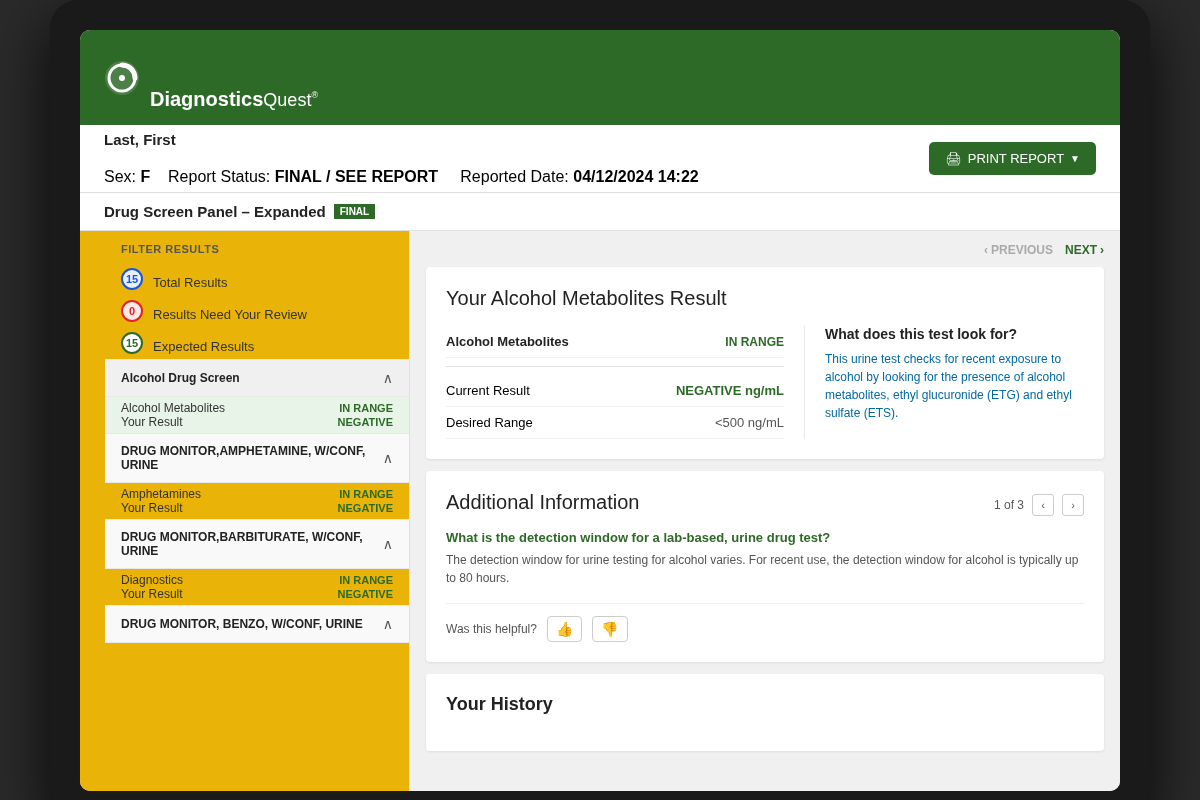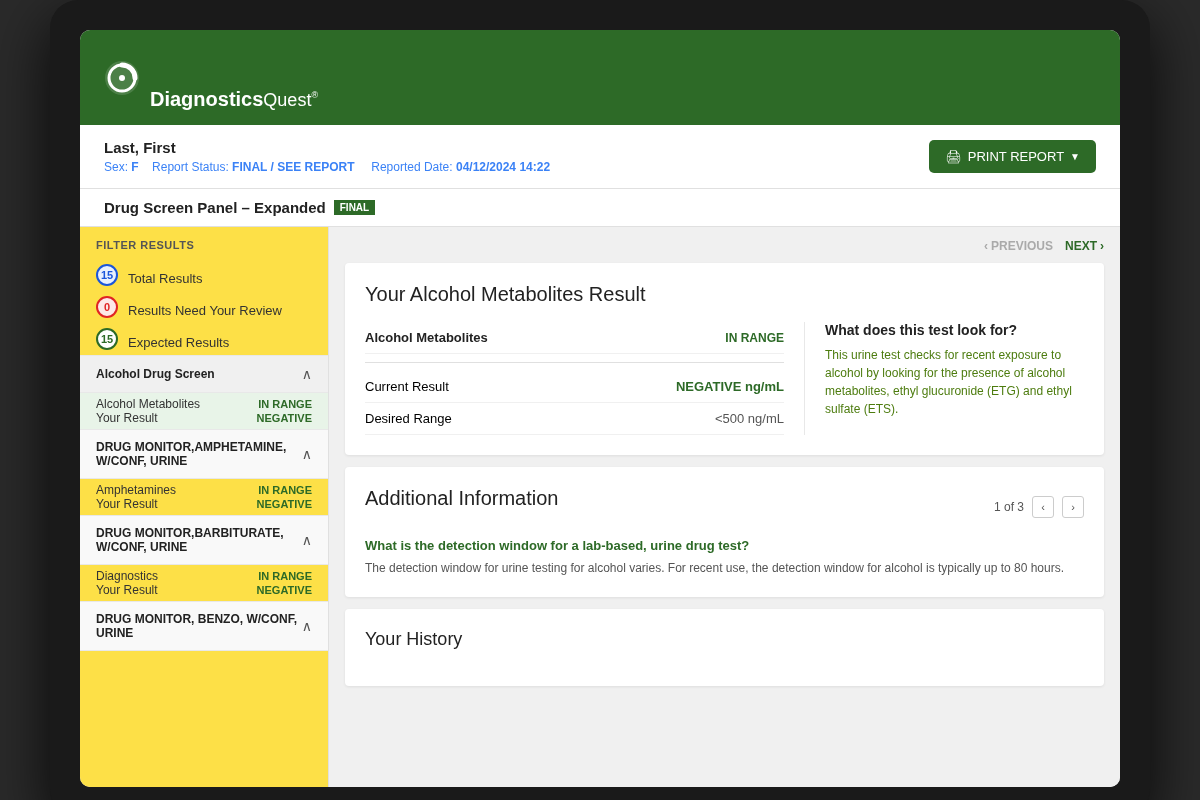--- a/index.html
+++ b/index.html
@@ -44,39 +44,40 @@
       font-size: 20px;
       font-weight: 400;
       margin-top: 44px;
     }
     .logo-text span {
       font-weight: 700;
     }
     
     .patient-bar {
       background: white;
-      padding: 14px 24px;
+      padding: 6px 24px;
       display: flex;
       align-items: center;
       justify-content: space-between;
       border-bottom: 1px solid #e0e0e0;
     }
     .patient-info {
       display: flex;
       flex-direction: column;
       gap: 4px;
     }
     .patient-name {
       font-size: 15px;
       font-weight: 700;
       color: #222;
     }
     .patient-meta {
-      font-size: 12px;
-      color: #3b82f6;
+      font-size: 16px;
+      color: #000000;
+      margin-top: 16px;
     }
     .patient-meta strong {
       font-weight: 700;
     }
     .print-btn {
       background: #2d6a27;
       color: white;
       border: none;
       padding: 9px 16px;
       border-radius: 5px;
@@ -109,25 +110,26 @@
       padding: 2px 6px;
       border-radius: 0;
     }
     
     .main-layout {
       display: flex;
       height: 560px;
     }
     
     .sidebar {
-      width: 249px;
-      background: #fde047;
+      width: 330px;
+      background: #eab308;
       border-right: 1px solid #e0e0e0;
       overflow-y: auto;
       flex-shrink: 0;
+      padding-left: 25px;
     }
     .filter-header {
       padding: 12px 16px 8px;
       font-size: 11px;
       font-weight: 700;
       color: #555;
       text-transform: uppercase;
       letter-spacing: 0.5px;
     }
     .filter-item {
@@ -248,37 +250,37 @@
       font-size: 12px;
     }
     .result-value-text { color: #2d6a27; font-weight: 600; font-size: 13px; }
     .range-value { color: #555; font-size: 13px; }
     .info-section {
       width: 280px;
       padding-left: 20px;
       border-left: 1px solid #e8e8e8;
     }
     .info-title { font-size: 14px; font-weight: 700; color: #222; margin-bottom: 8px; }
-    .info-text { font-size: 12px; color: #4d7c0f; line-height: 1.5; }
+    .info-text { font-size: 12px; color: #0369a1; line-height: 1.5; }
     
     .additional-card .card-header {
       display: flex;
       justify-content: space-between;
       align-items: center;
       margin-bottom: 12px;
     }
-    .additional-card .card-title { margin-bottom: 16px; }
+    .additional-card .card-title { margin-bottom: 4px; }
     .pagination { display: flex; align-items: center; gap: 8px; font-size: 12px; color: #555; }
     .page-btn { background: none; border: 1px solid #ccc; width: 22px; height: 22px; border-radius: 3px; cursor: pointer; display: flex; align-items: center; justify-content: center; font-size: 11px; color: #555; }
     .question-link { color: #2d6a27; font-weight: 600; font-size: 13px; margin-bottom: 6px; }
     .question-answer { font-size: 12px; color: #555; line-height: 1.5; }
     .helpful-bar { display: flex; align-items: center; gap: 10px; margin-top: 16px; padding-top: 12px; border-top: 1px solid #f0f0f0; font-size: 12px; color: #555; }
     .thumb-btn { background: none; border: 1px solid #ccc; border-radius: 4px; padding: 4px 8px; cursor: pointer; font-size: 14px; }
     
-    .history-card .card-title { font-size: 18px; font-weight: 400; color: #222; }
+    .history-card .card-title { font-size: 18px; font-weight: 700; color: #222; }
     .separator { border: none; border-top: 1px solid #e0e0e0; margin: 8px 0; }
   </style>
 </head>
 <body>
 
 <div class="device-frame">
   <div class="browser-content">
 
     <div class="header">
       <div class="logo-area">
@@ -433,20 +435,25 @@
           <div class="card-header">
             <div class="card-title">Additional Information</div>
             <div class="pagination">
               <span>1 of 3</span>
               <button class="page-btn">‹</button>
               <button class="page-btn">›</button>
             </div>
           </div>
           <div class="question-link">What is the detection window for a lab-based, urine drug test?</div>
           <p class="question-answer">The detection window for urine testing for alcohol varies. For recent use, the detection window for alcohol is typically up to 80 hours.</p>
+          <div class="helpful-bar">
+            <span>Was this helpful?</span>
+            <button class="thumb-btn">👍</button>
+            <button class="thumb-btn">👎</button>
+          </div>
         </div>
 
         <div class="card history-card">
           <div class="card-title history-title">Your History</div>
         </div>
 
       </div>
     </div>
 
   </div>

